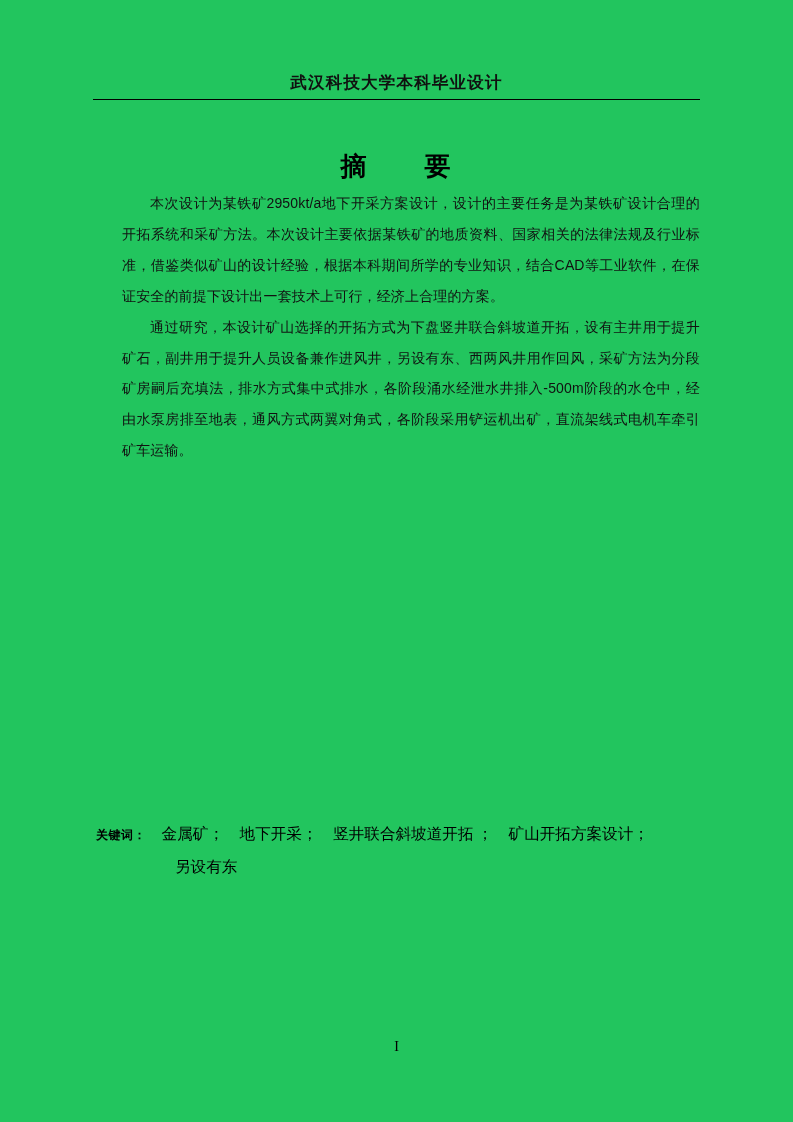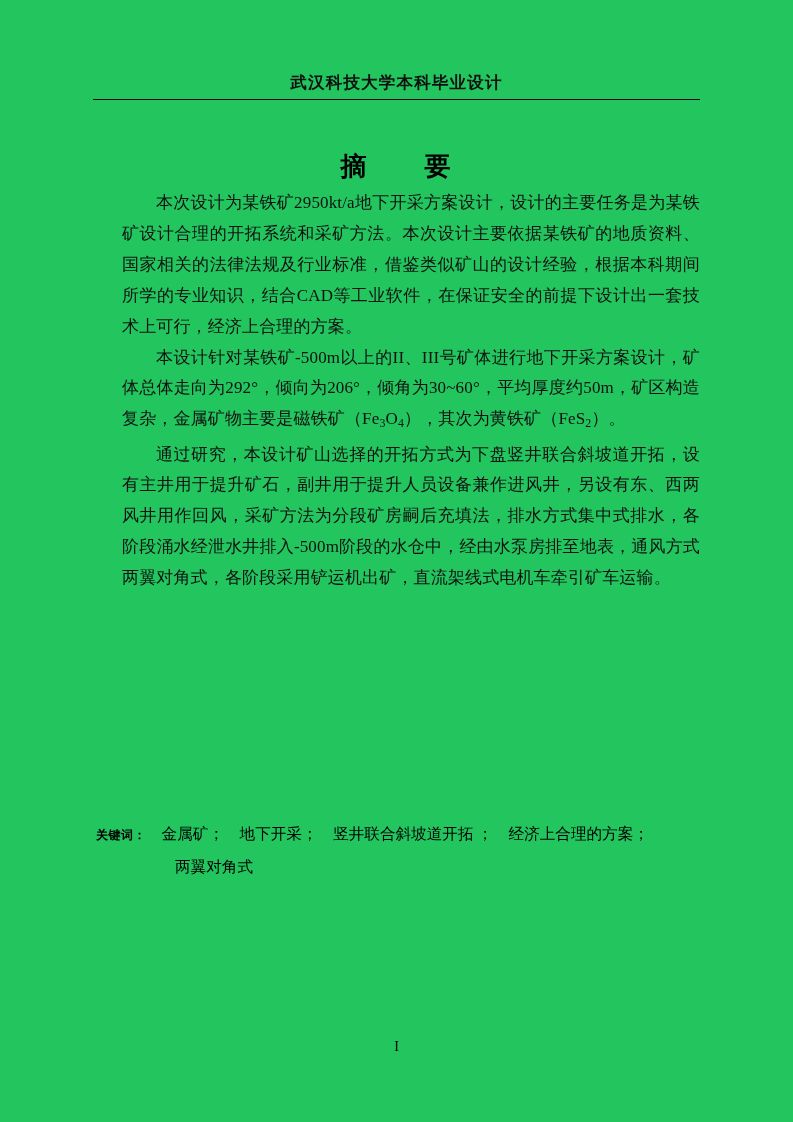--- a/index.html
+++ b/index.html
@@ -60,22 +60,22 @@
 
   
   .body-area {
     position: absolute;
     left: 122px;
     top: 188px;
     width: 578px;
   }
   p.para {
     margin: 0;
-    font-family: Liberation Serif, serif;
-    font-size: 17px;
+    font-family: Liberation Sans, sans-serif;
+    font-size: 14px;
     line-height: 30.9px;
     text-align: justify;
     text-justify: inter-ideograph;
     text-indent: 2em;
     color: #111111;
     letter-spacing: 0.15px;
   }
   sub {
     font-size: 70%;
     vertical-align: -0.28em;
@@ -133,28 +133,27 @@
     <div class="header-title">武汉科技大学本科毕业设计</div>
     <div class="header-rule"></div>
   </div>
 
   <div class="doc-title">摘　　要</div>
 
   <div class="body-area">
 
     <p class="para">本次设计为某铁矿2950kt/a地下开采方案设计，设计的主要任务是为某铁矿设计合理的开拓系统和采矿方法。本次设计主要依据某铁矿的地质资料、国家相关的法律法规及行业标准，借鉴类似矿山的设计经验，根据本科期间所学的专业知识，结合CAD等工业软件，在保证安全的前提下设计出一套技术上可行，经济上合理的方案。</p>
 
-    <p class="para"><span>本设计针对某铁矿-500m以上的II、III号矿体进行地下开采方案设计，矿体总体走向为292°，倾向为206°，倾角为30~60°，平均厚度约50m，矿区构造复杂，金属矿物主要是磁铁矿（Fe</span><sub>3</sub><span>O</span><sub>4</sub><span>），其次为黄铁矿（FeS</span><sub>2</sub><span>）。</span></p>
 
 
     <p class="para">通过研究，本设计矿山选择的开拓方式为下盘竖井联合斜坡道开拓，设有主井用于提升矿石，副井用于提升人员设备兼作进风井，另设有东、西两风井用作回风，采矿方法为分段矿房嗣后充填法，排水方式集中式排水，各阶段涌水经泄水井排入-500m阶段的水仓中，经由水泵房排至地表，通风方式两翼对角式，各阶段采用铲运机出矿，直流架线式电机车牵引矿车运输。</p>
 
 
   </div>
 
   <div class="keywords-area">
-    <div class="kw-line1"><span class="kw-label">关键词：</span><span class="kw-items">　金属矿；　地下开采；　竖井联合斜坡道开拓 ；　经济上合理的方案；</span></div>
-    <div class="kw-line2">两翼对角式</div>
+    <div class="kw-line1"><span class="kw-label">关键词：</span><span class="kw-items">　金属矿；　地下开采；　竖井联合斜坡道开拓 ；　矿山开拓方案设计；</span></div>
+    <div class="kw-line2">另设有东</div>
   </div>
 
   <div class="page-number">I</div>
 
 </div>
 
 </body></html>

